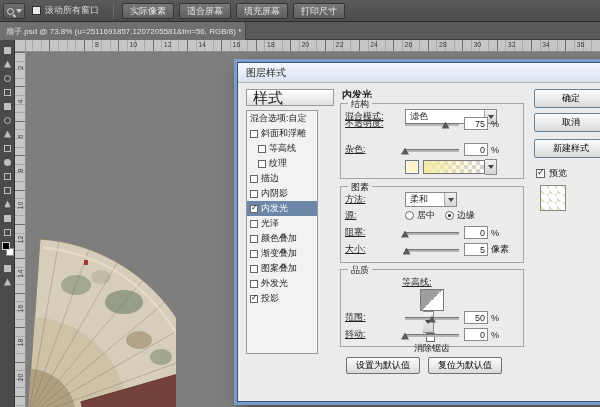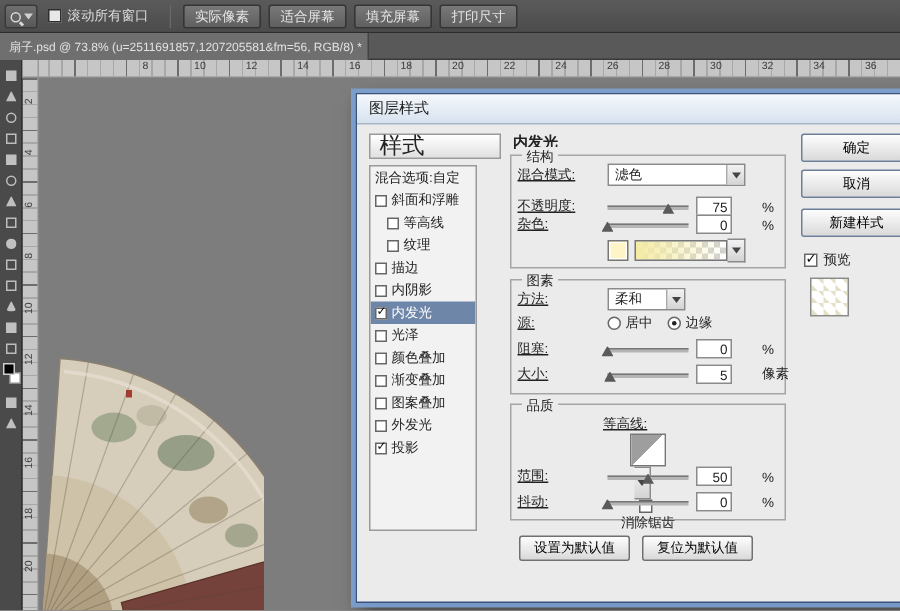--- a/index.html
+++ b/index.html
@@ -88,21 +88,21 @@
   .row { position:absolute; left:4px; right:4px; height:15px; display:flex; align-items:center; font-size:9px; }
   .rlabel { width:56px; margin-right:4px; flex:none; white-space:nowrap;text-decoration:underline; }
   .sel { position:relative; height:15px; background:#fff; border:1px solid #8a8a8a; display:flex; align-items:center;
          padding:0 16px 0 4px; }
   .selbtn { position:absolute; right:0; top:0; width:12px; height:100%; background:linear-gradient(#f2f2f2,#d4d4d4);
             border-left:1px solid #aaa; display:flex; align-items:center; justify-content:center; }
   .selbtn .tri { border-top-color:#444; }
   .slider { position:relative; width:54px; height:12px; margin-right:5px; flex:none; }
   .slider::before { content:""; position:absolute; left:0; right:0; top:5px; height:2px; background:#b5b5b5; border-top:1px solid #777; }
   .thumb { position:absolute; top:4px; width:8px; height:7px; background:#5a5a5a; clip-path:polygon(50% 0,100% 100%,0 100%); transform:translateX(-50%); }
-  .val { width:24px; height:13px; background:#fff; border:1px solid #8a8a8a; text-align:right; padding-right:2px; line-height:12px; margin-right:20px; flex:none; }
+  .val { width:24px; height:13px; background:#fff; border:1px solid #8a8a8a; text-align:right; padding-right:2px; line-height:12px; margin-right:3px; flex:none; }
   .unit { flex:none; }
   .color-swatch { width:14px; height:14px; background:#fdf5c8; border:1px solid #777; box-shadow:inset 0 0 0 1px #fff; margin-right:4px; flex:none; }
   .gradbar { position:relative; width:62px; height:14px; border:1px solid #777; flex:none;
              background-image:linear-gradient(90deg,#f4eba4,rgba(244,235,164,0)),
                               linear-gradient(45deg,#cfcfcf 25%,transparent 25%,transparent 75%,#cfcfcf 75%),
                               linear-gradient(45deg,#cfcfcf 25%,#ffffff 25%,#ffffff 75%,#cfcfcf 75%);
              background-size:100% 100%, 8px 8px, 8px 8px; background-position:0 0, 0 0, 4px 4px; }
   .mini-arrow { width:12px; height:16px; background:linear-gradient(#f2f2f2,#d4d4d4); border:1px solid #8a8a8a; border-left:none;
                 display:flex; align-items:center; justify-content:center; flex:none; }
   .mini-arrow .tri { border-top-color:#444; }
@@ -342,21 +342,21 @@
           <span class="grp-label">结构</span>
           <div class="row" style="top:5px">
             <span class="rlabel">混合模式:</span>
             <div class="sel" style="width:92px">
               <span>滤色</span>
               <span class="selbtn">
                   <i class="tri"></i>
                 </span>
             </div>
           </div>
-          <div class="row" style="top:26px">
+          <div class="row" style="top:12px">
             <span class="rlabel">不透明度:</span>
             <div class="slider">
                 <span class="thumb" style="left: 75%;"></span>
               </div>
             <span class="val">75</span>
             <span class="unit">%</span>
           </div>
           <div class="row" style="top:38px">
             <span class="rlabel">杂色:</span>
             <div class="slider">

